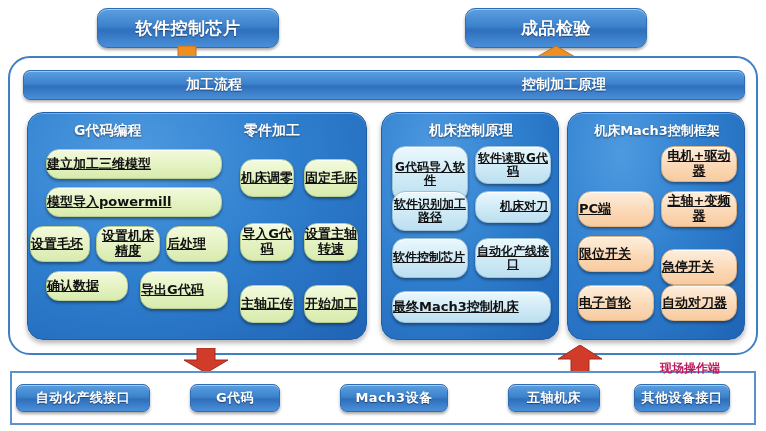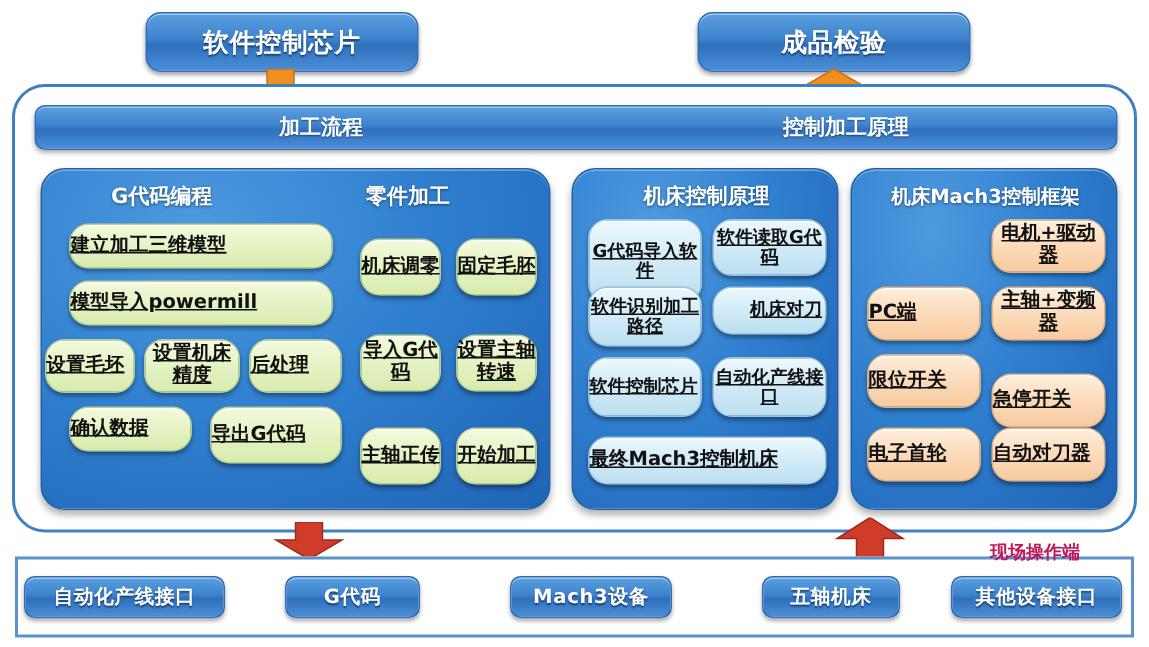--- a/index.html
+++ b/index.html
@@ -158,21 +158,21 @@
   }
   .bottom-box {
     height: 28px;
     font-size: 13px;
     border-radius: 7px;
   }
   #bottom-box-0 { left: 16px;  top: 384px; width: 134px; }
   #bottom-box-1 { left: 190px; top: 384px; width: 90px;  }
   #bottom-box-2 { left: 340px; top: 384px; width: 108px; }
   #bottom-box-3 { left: 508px; top: 384px; width: 92px;  }
-  #bottom-box-4 { left: 634px; top: 384px; width: 114px; }
+  #bottom-box-4 { left: 634px; top: 384px; width: 96px; }
 
   #site-label {
     position: absolute;
     left: 660px;
     top: 360px;
     font-size: 12px;
     font-weight: bold;
     color: #be185d;
     white-space: nowrap;
   }

